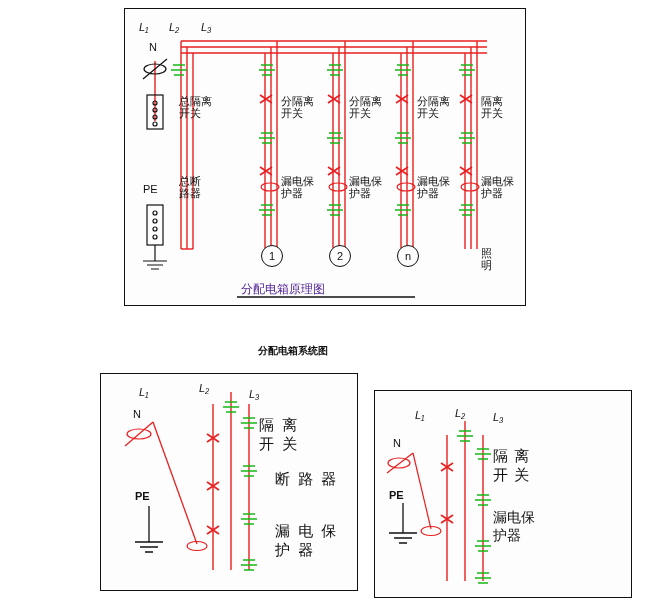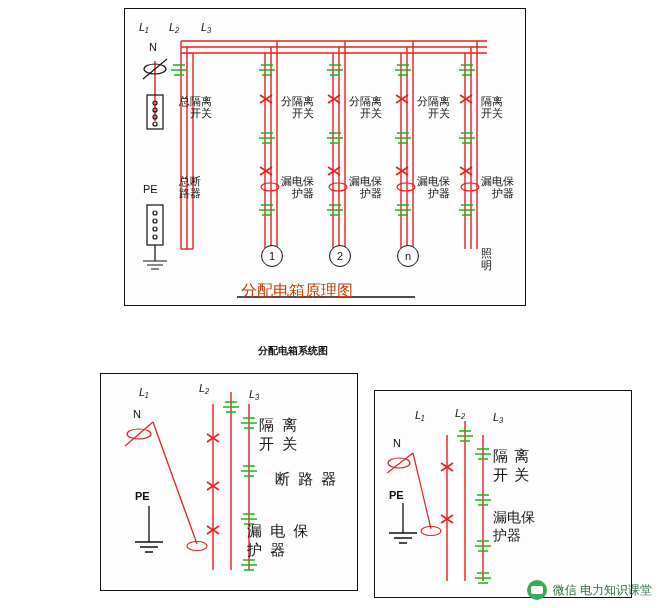--- a/index.html
+++ b/index.html
@@ -25,36 +25,35 @@
   #panel-left { left: 100px; top: 373px; width: 258px; height: 218px; }
   #panel-right { left: 374px; top: 390px; width: 258px; height: 208px; }
 
   svg { position: absolute; left: 0; top: 0; overflow: visible; }
 
   .lbl {
     position: absolute;
     color: #111111;
     line-height: 1.12;
     white-space: pre;
-    text-align: right;
   }
   .cn { font-size: 11px; }
   .phase { font-size: 11px; font-style: italic; }
   .mid-title {
     position: absolute;
     font-size: 10px;
     font-weight: bold;
     color: #111111;
     left: 0; top: 0;
     white-space: pre;
   }
   .cap-under {
     position: absolute;
-    font-size: 16px;
-    color: #c2410c;
+    font-size: 12px;
+    color: #4c1d95;
     white-space: pre;
   }
   .big-cn {
     position: absolute;
     font-size: 15px;
     color: #111111;
     letter-spacing: 2px;
     white-space: pre;
   }
   .med-cn {
@@ -293,21 +292,21 @@
 
     <span class="lbl phase" style="left:38px; top:12px;">L₁</span>
     <span class="lbl phase" style="left:98px; top:8px;">L₂</span>
     <span class="lbl phase" style="left:148px; top:14px;">L₃</span>
     <span class="lbl cn" style="left:32px; top:34px;">N</span>
     <span class="lbl cn" style="left:34px; top:116px; font-weight:bold;">PE</span>
 
     <span class="big-cn" style="left:158px; top:42px;">隔 离
 开 关</span>
     <span class="big-cn" style="left:174px; top:96px;">断 路 器</span>
-    <span class="big-cn" style="left:146px; top:148px;">漏 电 保
+    <span class="big-cn" style="left:174px; top:148px;">漏 电 保
 护 器</span>
   </div>
 
   <div class="panel" id="panel-right">
     <svg width="258" height="208" viewBox="0 0 258 208">
       <g stroke="#e81f1f" stroke-width="1.4" fill="none">
         <path d="M72 44 V190"></path>
         <path d="M90 30 V190"></path>
         <path d="M108 44 V190"></path>
       </g>
@@ -341,18 +340,14 @@
     <span class="lbl phase" style="left:118px; top:20px;">L₃</span>
     <span class="lbl cn" style="left:18px; top:46px;">N</span>
     <span class="lbl cn" style="left:14px; top:98px; font-weight:bold;">PE</span>
 
     <span class="med-cn" style="left:118px; top:56px; font-size:15px; letter-spacing:1px;">隔 离
 开 关</span>
     <span class="med-cn" style="left:118px; top:118px; font-size:14px;">漏电保
 护器</span>
   </div>
 
-  <div class="wm">
-    <span class="wm-badge"></span>
-    <span>微信 电力知识课堂</span>
-  </div>
 
 </div>
 
 </body></html>

